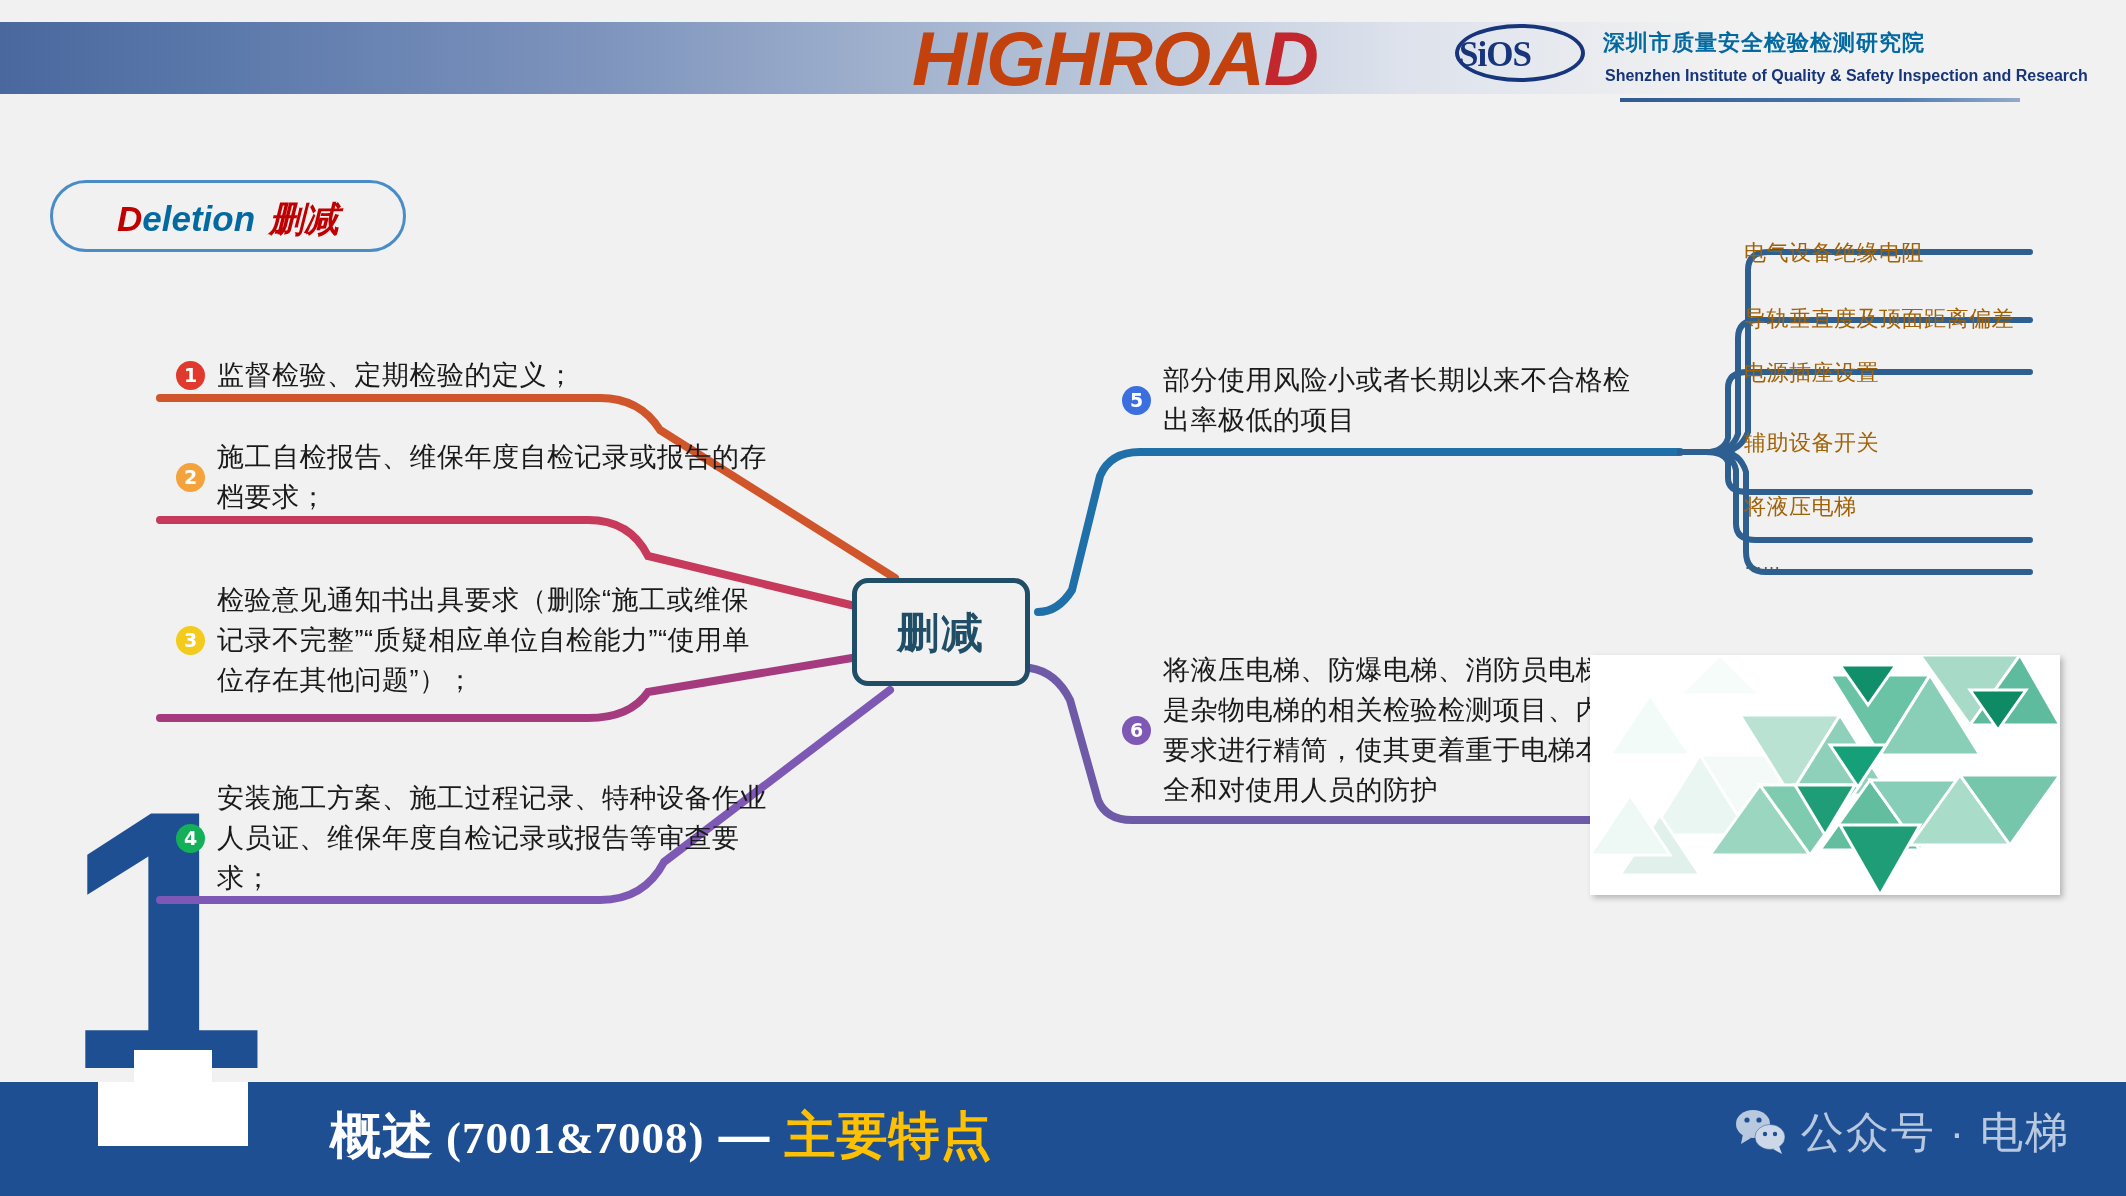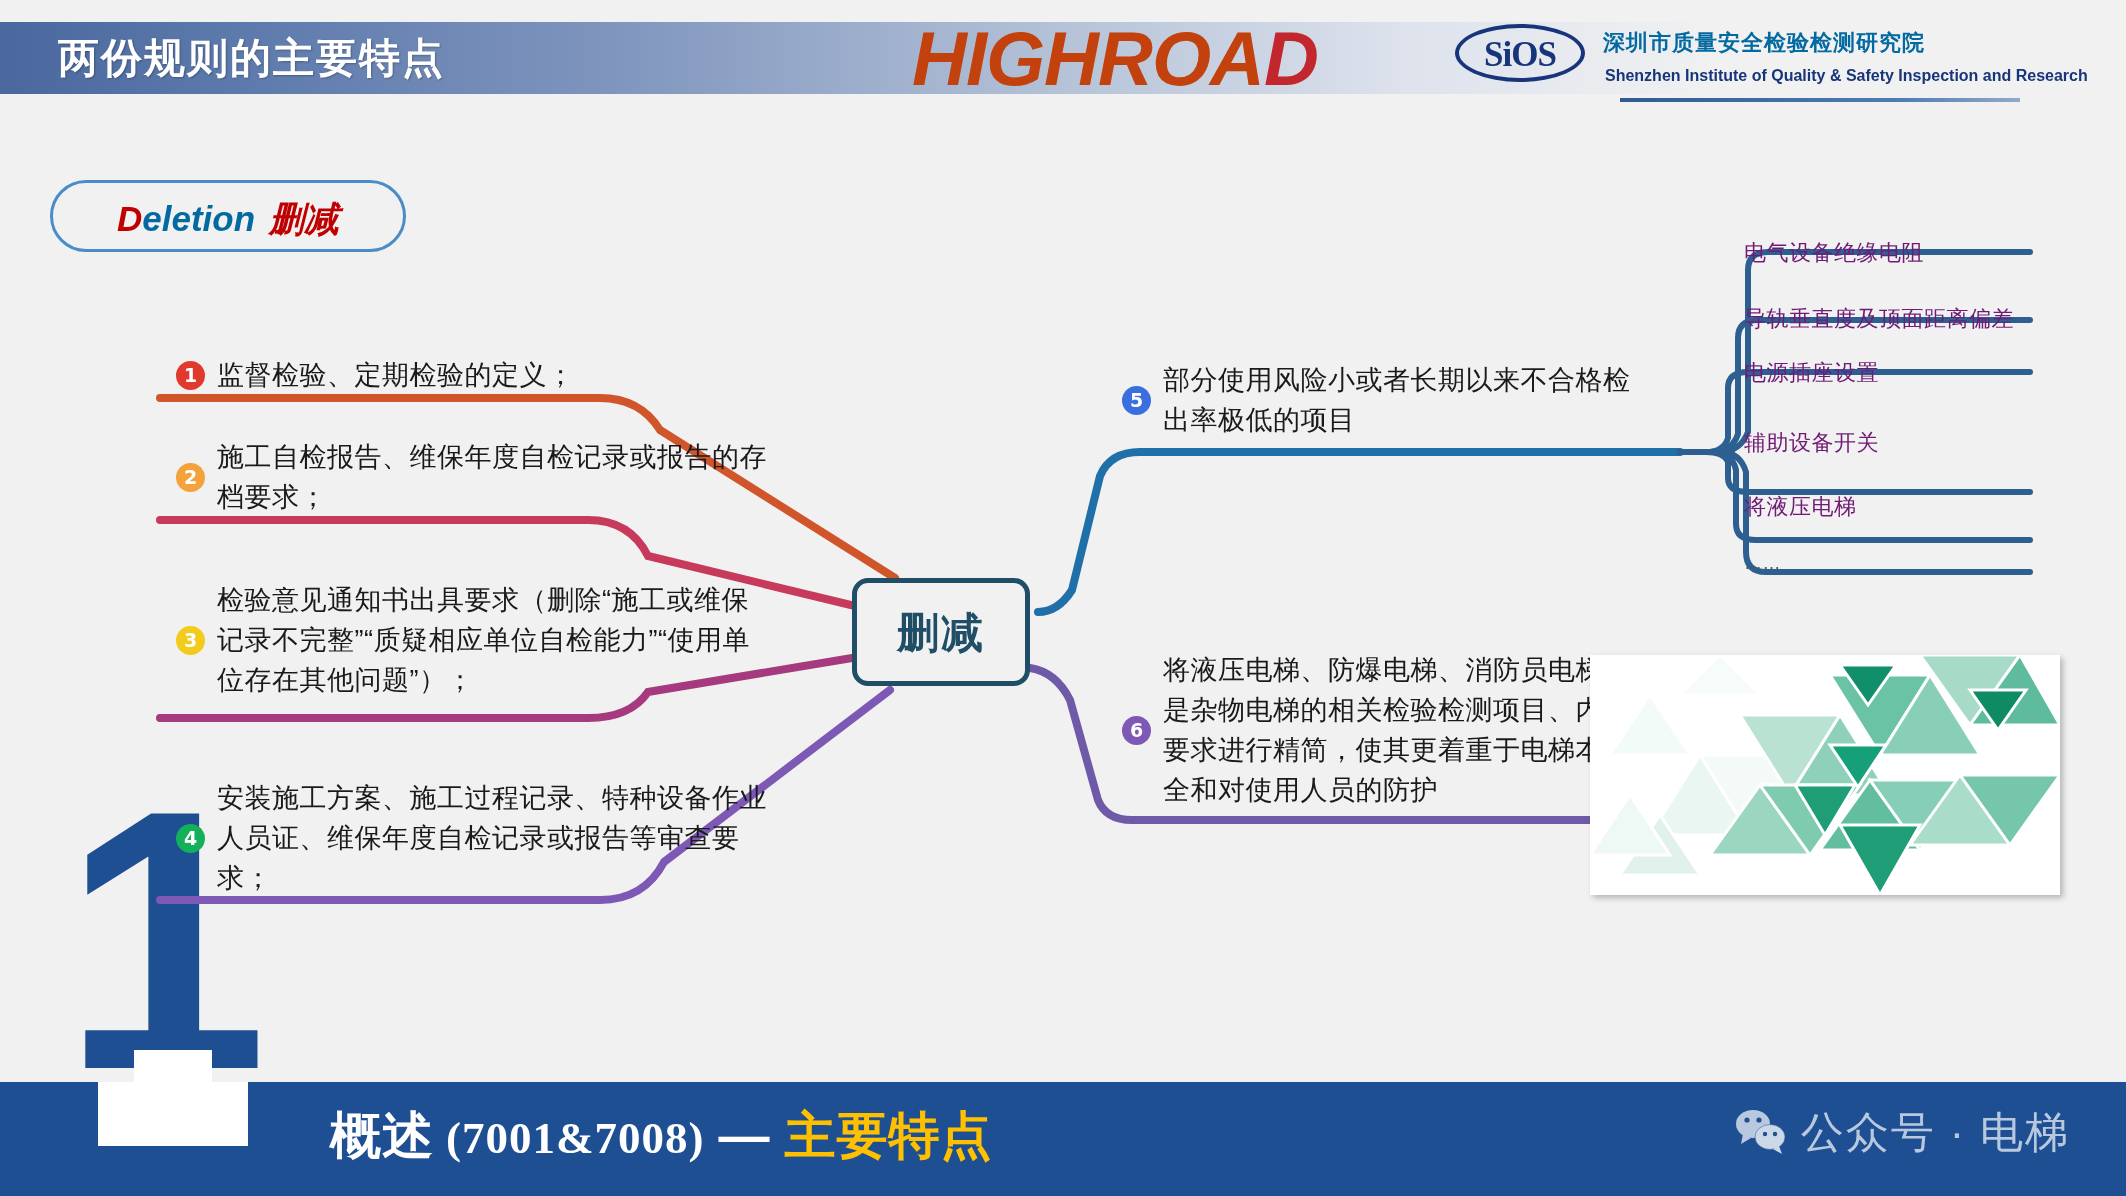--- a/index.html
+++ b/index.html
@@ -59,21 +59,21 @@
     position: absolute;
     left: 0; top: 8px;
     width: 130px; height: 58px;
     border: 4px solid #17357a;
     border-radius: 50%;
     box-sizing: border-box;
   }
   .logo-oval span {
     position: absolute;
     left: 0; right: 0; top: 8px;
-    text-align: center;
+    text-align: left;
     font-size: 35px;
     font-weight: bold;
     color: #17357a;
     font-family: "Liberation Serif", "DejaVu Serif", serif;
     letter-spacing: -1px;
     line-height: 38px;
   }
   .logo-cn {
     position: absolute;
     left: 148px; top: 8px;
@@ -199,21 +199,21 @@
   #branch3 { left: 176px; top: 580px; width: 600px; }
   #branch4 { left: 176px; top: 778px; width: 600px; }
   
   #branch5 { left: 1122px; top: 360px; width: 520px; }
   #branch6 { left: 1122px; top: 650px; width: 540px; }
 
   
   .subitem {
     position: absolute;
     font-size: 22px;
-    color: #701a75;
+    color: #a16207;
     line-height: 30px;
     white-space: nowrap;
     letter-spacing: 0.5px;
   }
 
   
   .decor-img {
     position: absolute;
     left: 1590px; top: 655px;
     width: 470px; height: 240px;
@@ -276,21 +276,20 @@
     letter-spacing: 2px;
   }
   .wechat-icon { display: block; }
 </style>
 </head>
 <body>
 
 <div class="slide">
 
   <div class="header-bar"></div>
-  <div class="header-title">两份规则的主要特点</div>
 
   <div class="highroad">
     <span class="hr-green">HIGHROA</span><span class="hr-red">D</span>
   </div>
 
   <div class="logo-block">
     <div class="logo-oval">
       <span>SiOS</span>
     </div>
     <div class="logo-cn">深圳市质量安全检验检测研究院</div>

